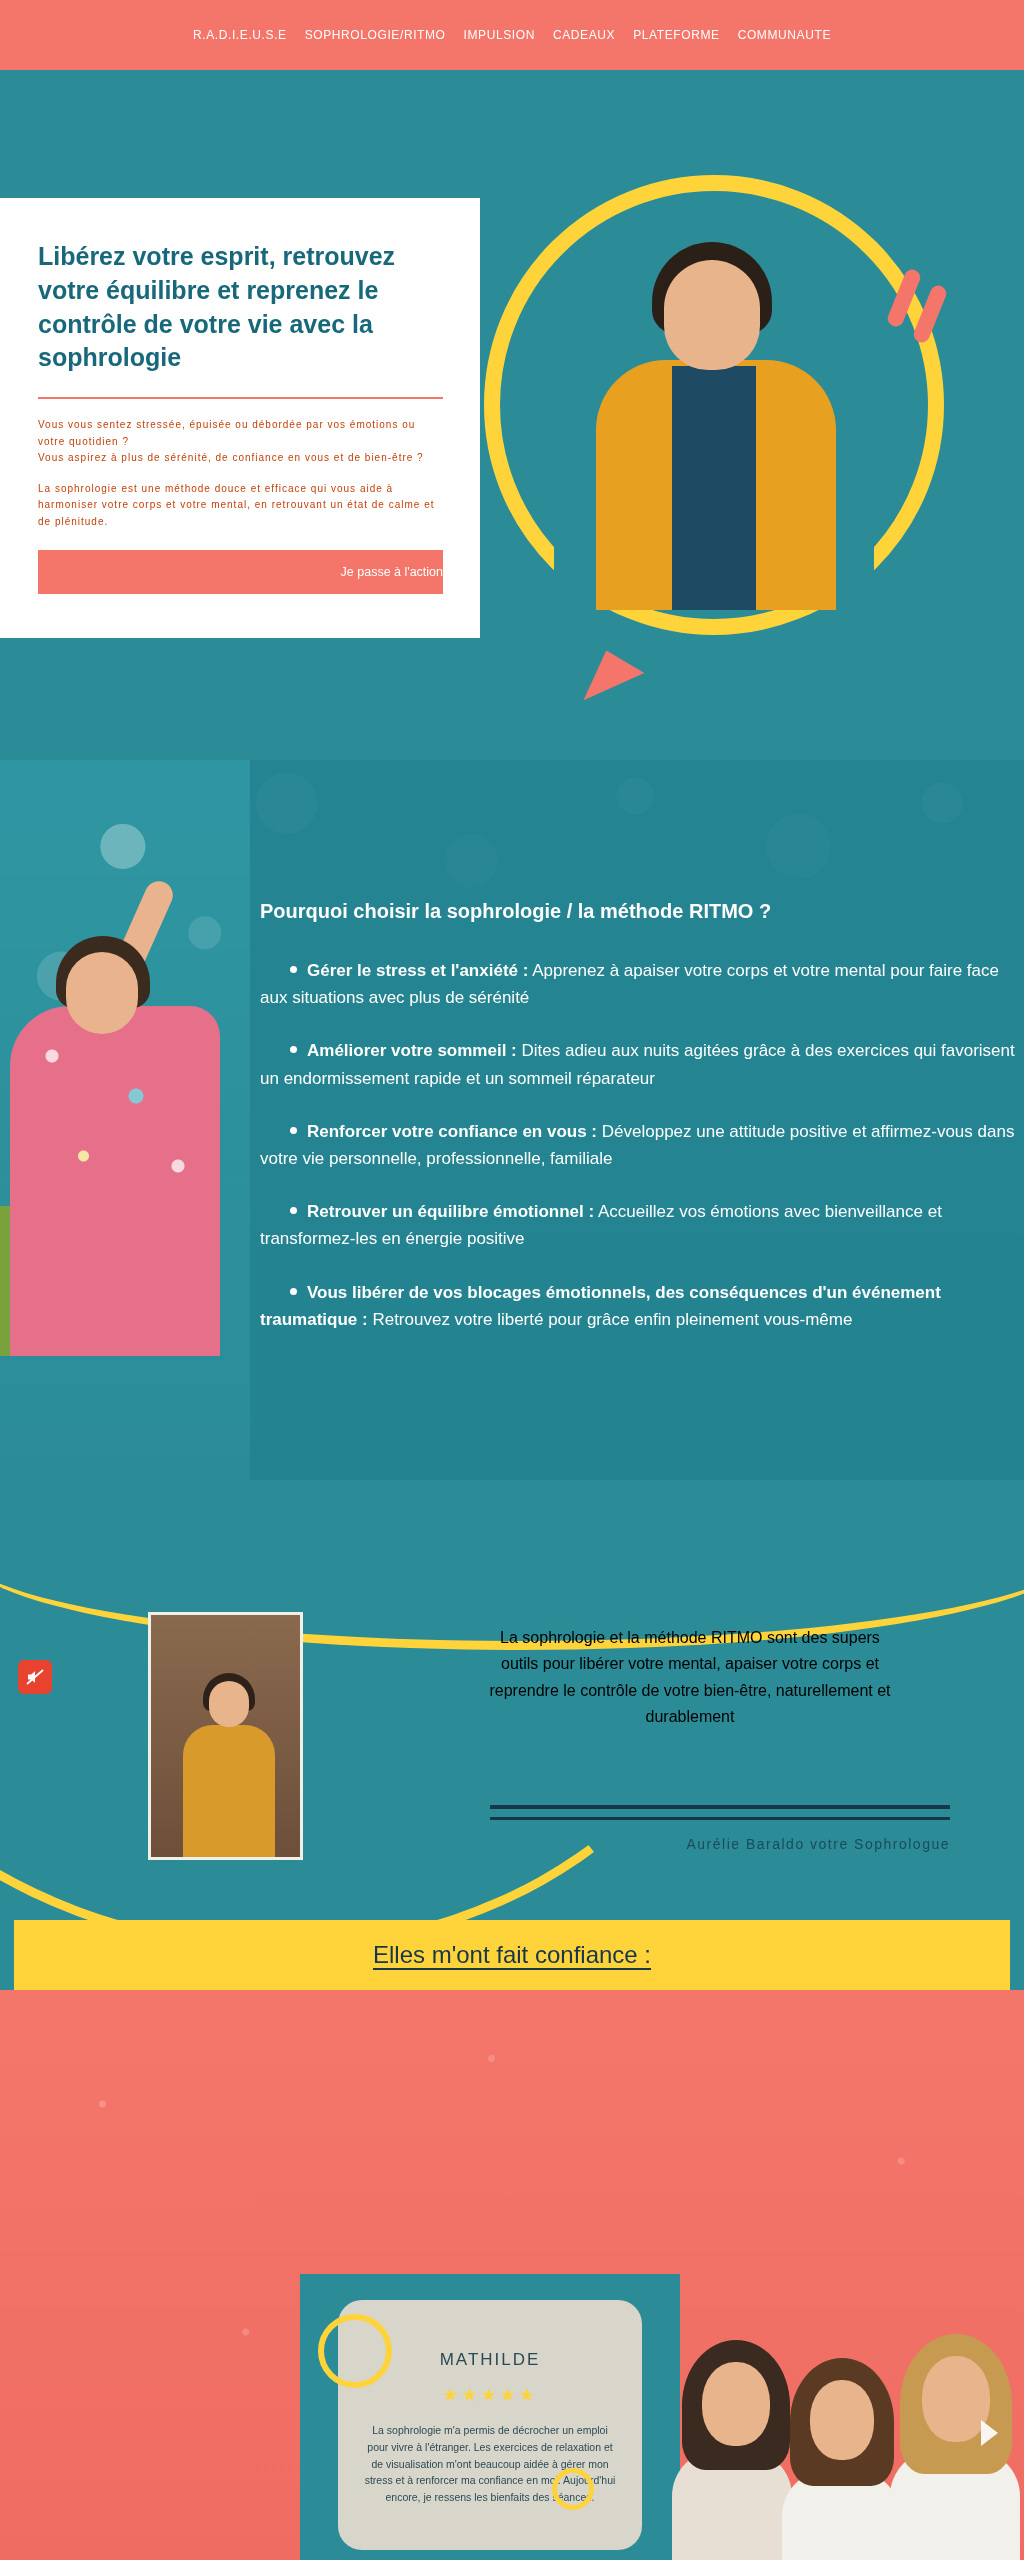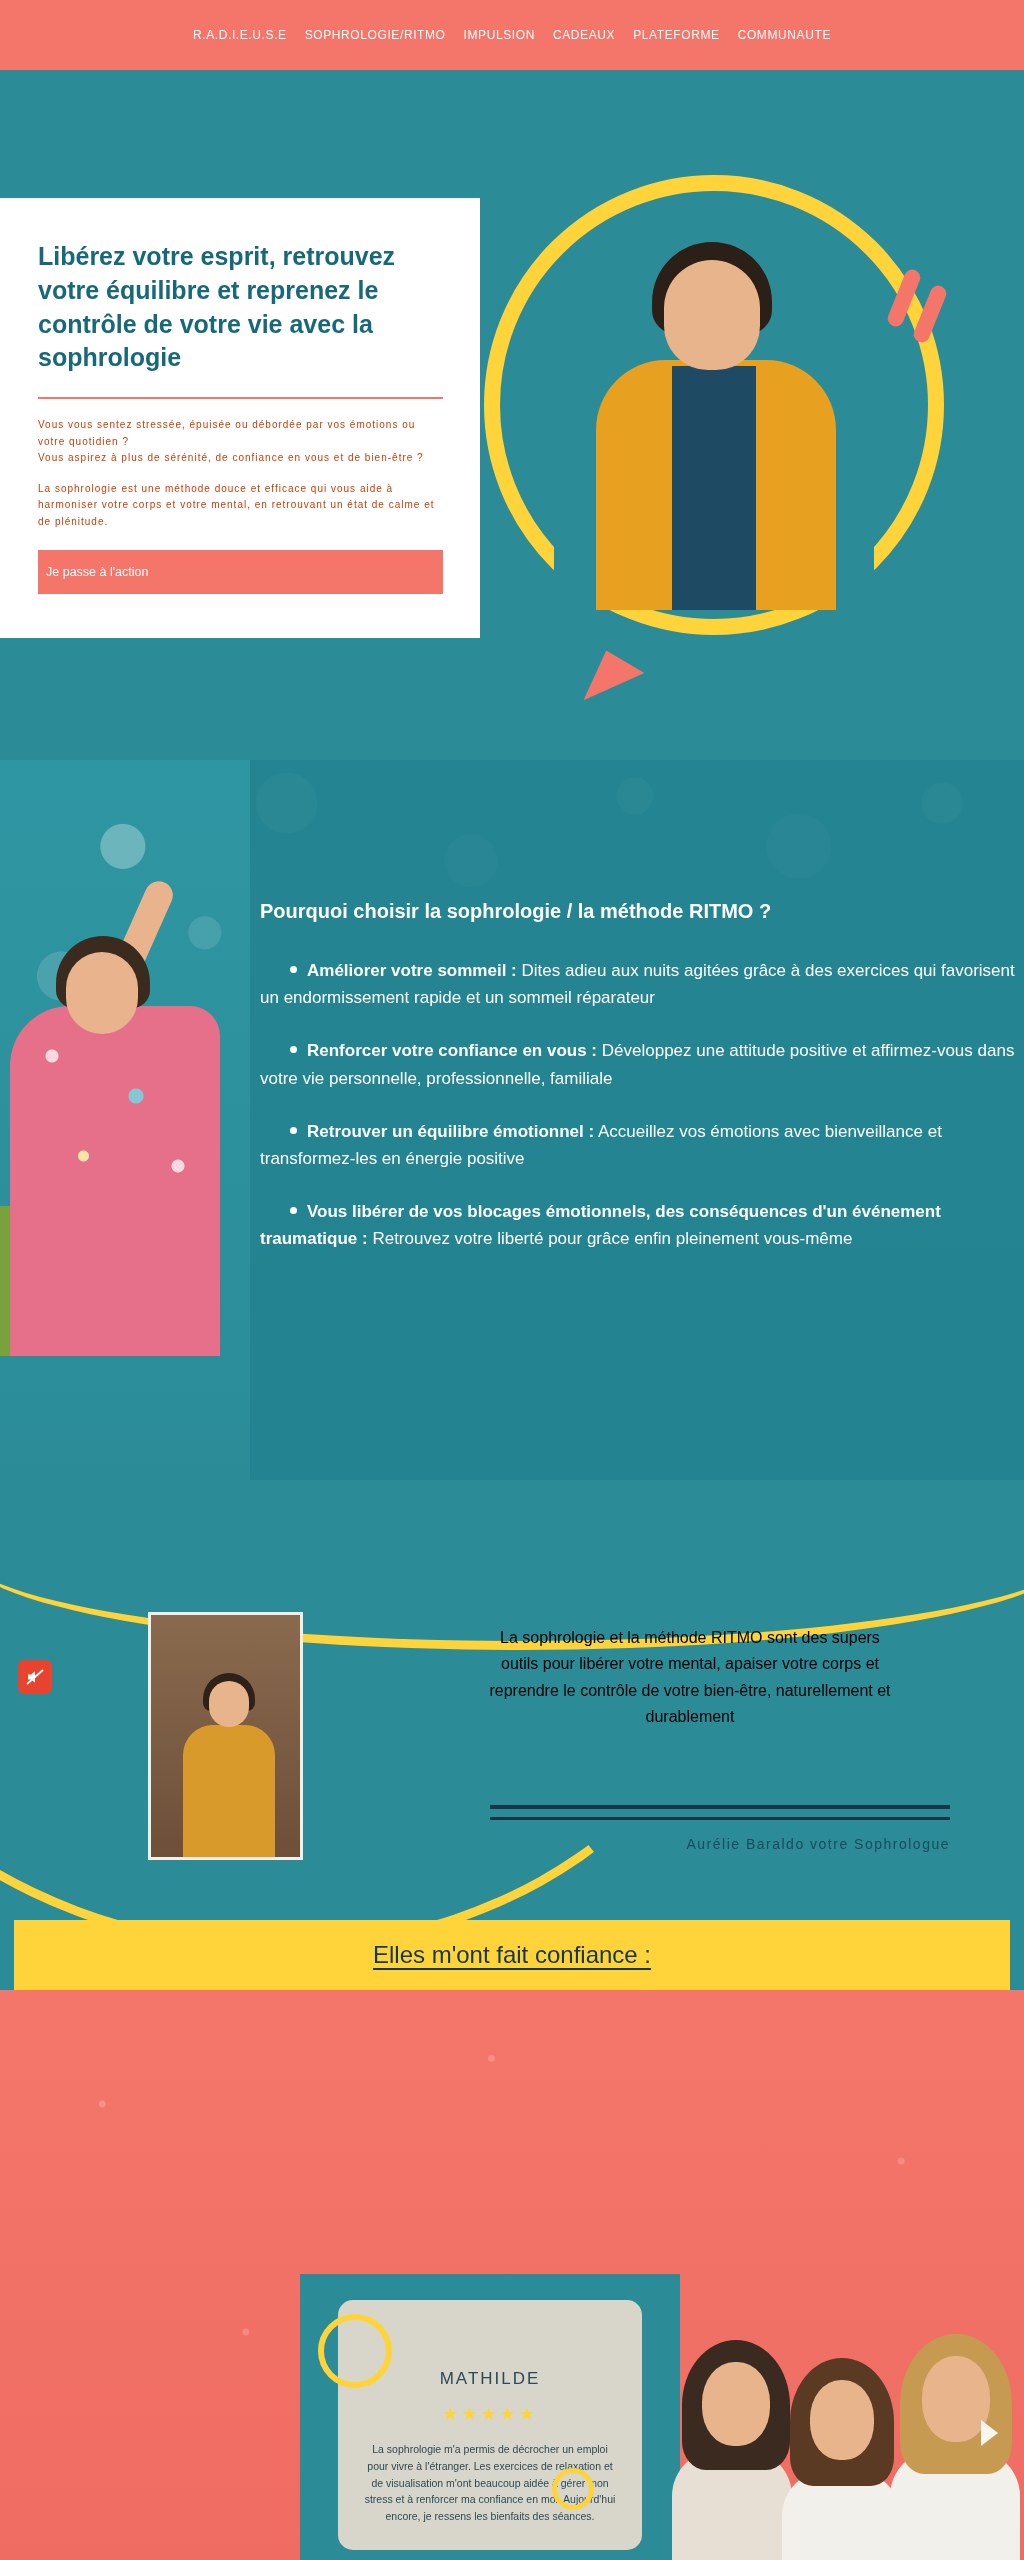--- a/index.html
+++ b/index.html
@@ -75,25 +75,25 @@
     margin-bottom: 14px;
   }
   .hero-p.bold { font-weight: bold; }
   .hero-cta {
     display: block;
     width: 405px;
     margin-top: 20px;
     background: #f4766a;
     color: #ffffff;
     border: none;
-    padding: 15px 8px;
+    padding: 15px 0;
     font-size: 12.5px;
     font-family: "Liberation Sans", sans-serif;
     cursor: pointer;
-    text-align: left;
+    text-align: right;
   }
   .hero-ring {
     position: absolute;
     right: 80px; top: 105px;
     width: 460px; height: 460px;
     border-radius: 50%;
     border: 16px solid #ffd43b;
     background: transparent;
   }
   .hero-photo {
@@ -406,22 +406,22 @@
     left: 300px; top: 284px;
     width: 380px; height: 286px;
     background: #2b8c98;
     z-index: 6;
   }
   .tcard-inner {
     position: absolute;
     left: 38px; top: 26px;
     width: 304px; height: 250px;
     background: #d8d6cb;
-    border-radius: 15px;
-    padding: 69px 26px 0 26px;
+    border-radius: 24px;
+    padding: 50px 26px 0 26px;
     text-align: center;
   }
   .tcard-name {
     color: #2b4a55;
     font-size: 17px;
     letter-spacing: 2px;
     margin-bottom: 14px;
   }
   .tcard-stars {
     color: #ffd43b;
@@ -523,20 +523,23 @@
       <div class="bp-skirt"></div>
       <div class="bp-body"></div>
       <div class="bp-pattern"></div>
       <div class="bp-arm"></div>
       <div class="bp-hair"></div>
       <div class="bp-head"></div>
     </div>
     <div class="benefits-panel">
       <h2 class="benefits-title">Pourquoi choisir la sophrologie / la méthode RITMO ?</h2>
 
+      <p class="benefit-item">
+        <span class="bullet-dot"></span><span class="lead">Gérer le stress et l'anxiété :</span><span> Apprenez à apaiser votre corps et votre mental pour faire face aux situations avec plus de sérénité</span>
+      </p>
       <p class="benefit-item">
         <span class="bullet-dot"></span><span class="lead">Améliorer votre sommeil :</span><span> Dites adieu aux nuits agitées grâce à des exercices qui favorisent un endormissement rapide et un sommeil réparateur</span>
       </p>
       <p class="benefit-item">
         <span class="bullet-dot"></span><span class="lead">Renforcer votre confiance en vous :</span><span> Développez une attitude positive et affirmez-vous dans votre vie personnelle, professionnelle, familiale</span>
       </p>
       <p class="benefit-item">
         <span class="bullet-dot"></span><span class="lead">Retrouver un équilibre émotionnel :</span><span> Accueillez vos émotions avec bienveillance et transformez-les en énergie positive</span>
       </p>
       <p class="benefit-item">

